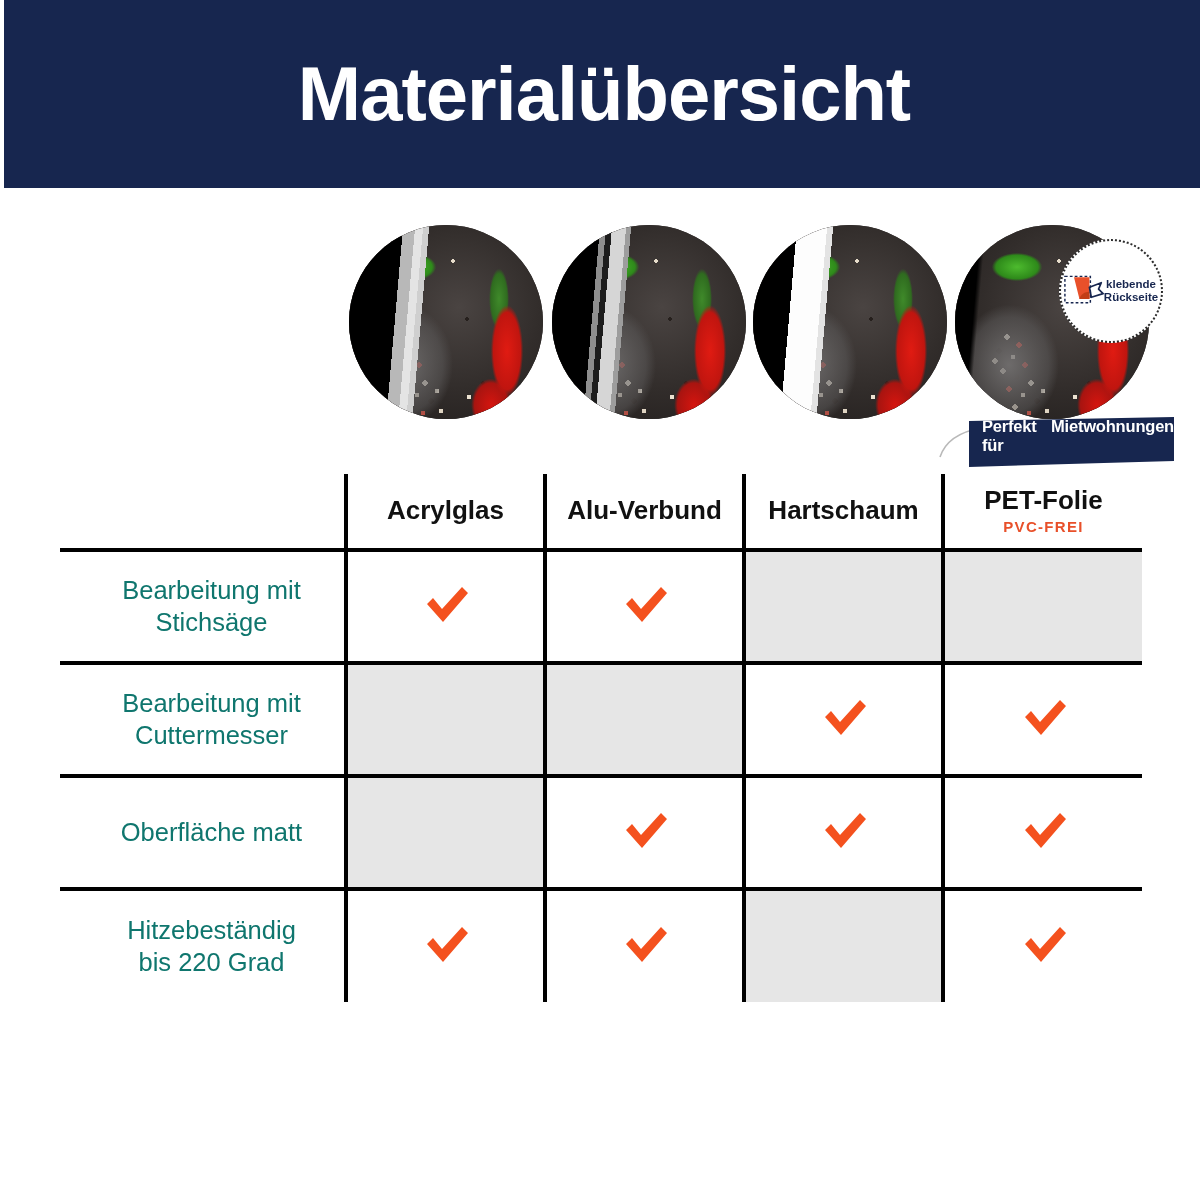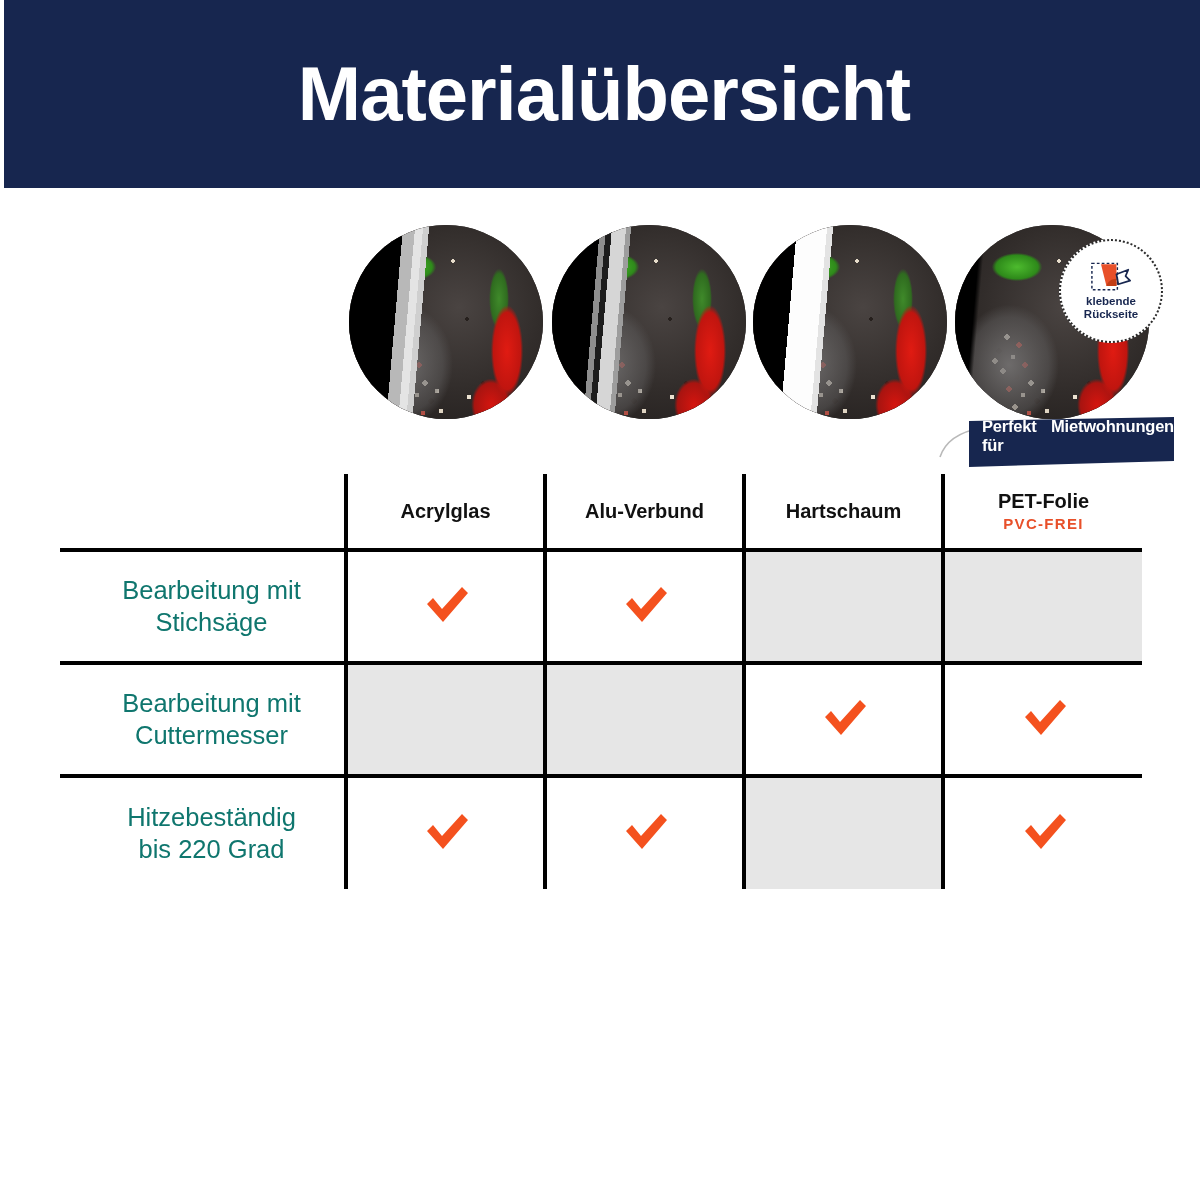--- a/index.html
+++ b/index.html
@@ -99,21 +99,21 @@
     background:linear-gradient(95deg,#000 0 26px,rgba(0,0,0,0) 31px);
   }
 
   
   .adhesive-badge{
     position:absolute; left:1059px; top:239px;
     width:104px; height:104px;
     border-radius:50%;
     background:#ffffff;
     border:2px dotted #2b2b2b;
-    display:flex; flex-direction:column;
+    display:flex; flex-direction:row;
     align-items:center; justify-content:center;
     z-index:6;
   }
   .badge-icon{ width:40px; height:30px; margin-bottom:3px; }
   .badge-text{
     font-size:11.5px; font-weight:bold; color:#17264F;
     line-height:1.12; text-align:center;
   }
 
   
@@ -148,21 +148,21 @@
 
   
   .hrow th{
     height:76px;
     border-bottom:4px solid #000;
     text-align:center;
     vertical-align:middle;
   }
   .hrow th.label-head{ border-bottom:4px solid #000; }
   .hrow th.mat-head{ border-left:4px solid #000; }
-  .mat-name{ font-size:20px; font-weight:bold; color:#111; line-height:1.05; }
+  .mat-name{ font-size:26px; font-weight:bold; color:#111; line-height:1.05; }
   .mat-sub{
     font-size:15px; font-weight:bold; color:#E8502A;
     letter-spacing:1.3px; margin-top:3px;
   }
 
   .brow td{ height:113px; }
   .brow td.rowlabel{
     padding-left:19px;
     font-size:25.5px; color:#0f766e; line-height:1.22;
     border-bottom:4px solid #000;
@@ -285,20 +285,35 @@
         </td>
         <td class="cell off"></td>
         <td class="cell off"></td>
         <td class="cell"><svg class="check" viewBox="0 0 50 42">
             <path d="M6 20 L12 14 L21 25 L41 3 L47 9 L22 38 Z" fill="#F4511E"></path>
           </svg></td>
         <td class="cell"><svg class="check" viewBox="0 0 50 42">
             <path d="M6 20 L12 14 L21 25 L41 3 L47 9 L22 38 Z" fill="#F4511E"></path>
           </svg></td>
       </tr>
+      <tr class="brow">
+        <td class="rowlabel">
+          <div>Oberfläche matt</div>
+        </td>
+        <td class="cell off"></td>
+        <td class="cell"><svg class="check" viewBox="0 0 50 42">
+            <path d="M6 20 L12 14 L21 25 L41 3 L47 9 L22 38 Z" fill="#F4511E"></path>
+          </svg></td>
+        <td class="cell"><svg class="check" viewBox="0 0 50 42">
+            <path d="M6 20 L12 14 L21 25 L41 3 L47 9 L22 38 Z" fill="#F4511E"></path>
+          </svg></td>
+        <td class="cell"><svg class="check" viewBox="0 0 50 42">
+            <path d="M6 20 L12 14 L21 25 L41 3 L47 9 L22 38 Z" fill="#F4511E"></path>
+          </svg></td>
+      </tr>
       <tr class="brow last">
         <td class="rowlabel">
           <div>Hitzebeständig</div>
           <div>bis 220 Grad</div>
         </td>
         <td class="cell"><svg class="check" viewBox="0 0 50 42">
             <path d="M6 20 L12 14 L21 25 L41 3 L47 9 L22 38 Z" fill="#F4511E"></path>
           </svg></td>
         <td class="cell"><svg class="check" viewBox="0 0 50 42">
             <path d="M6 20 L12 14 L21 25 L41 3 L47 9 L22 38 Z" fill="#F4511E"></path>

